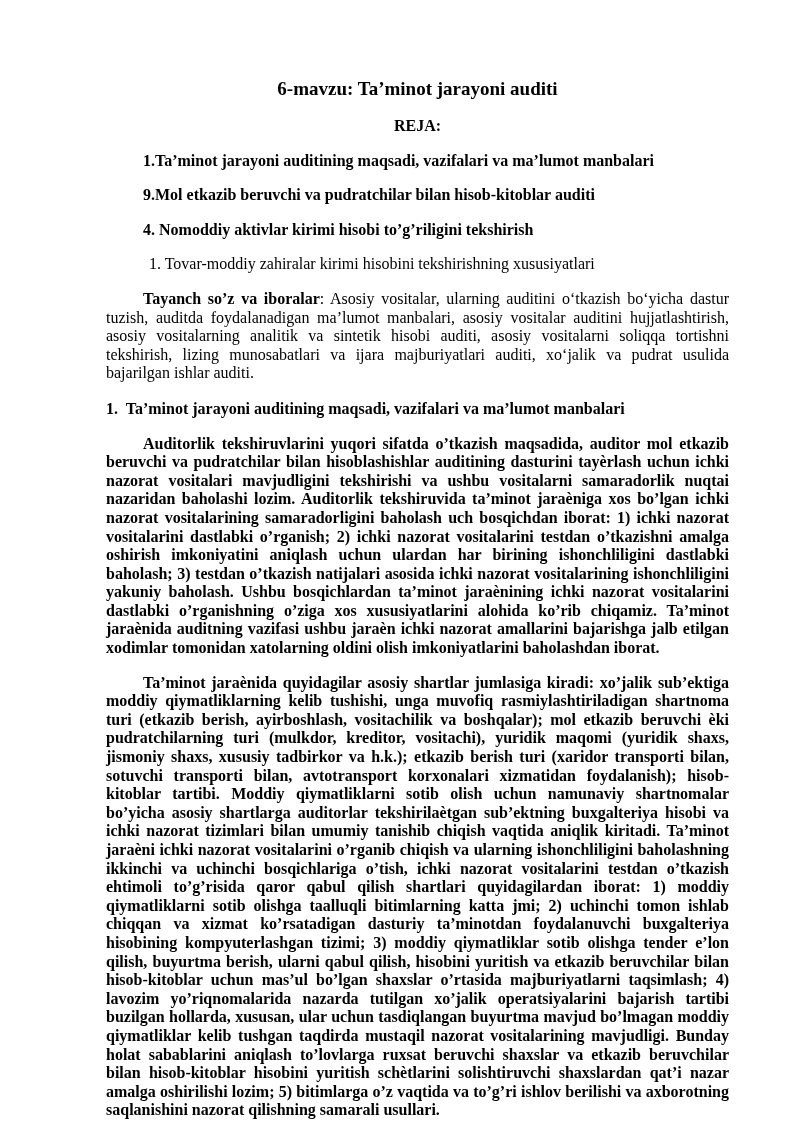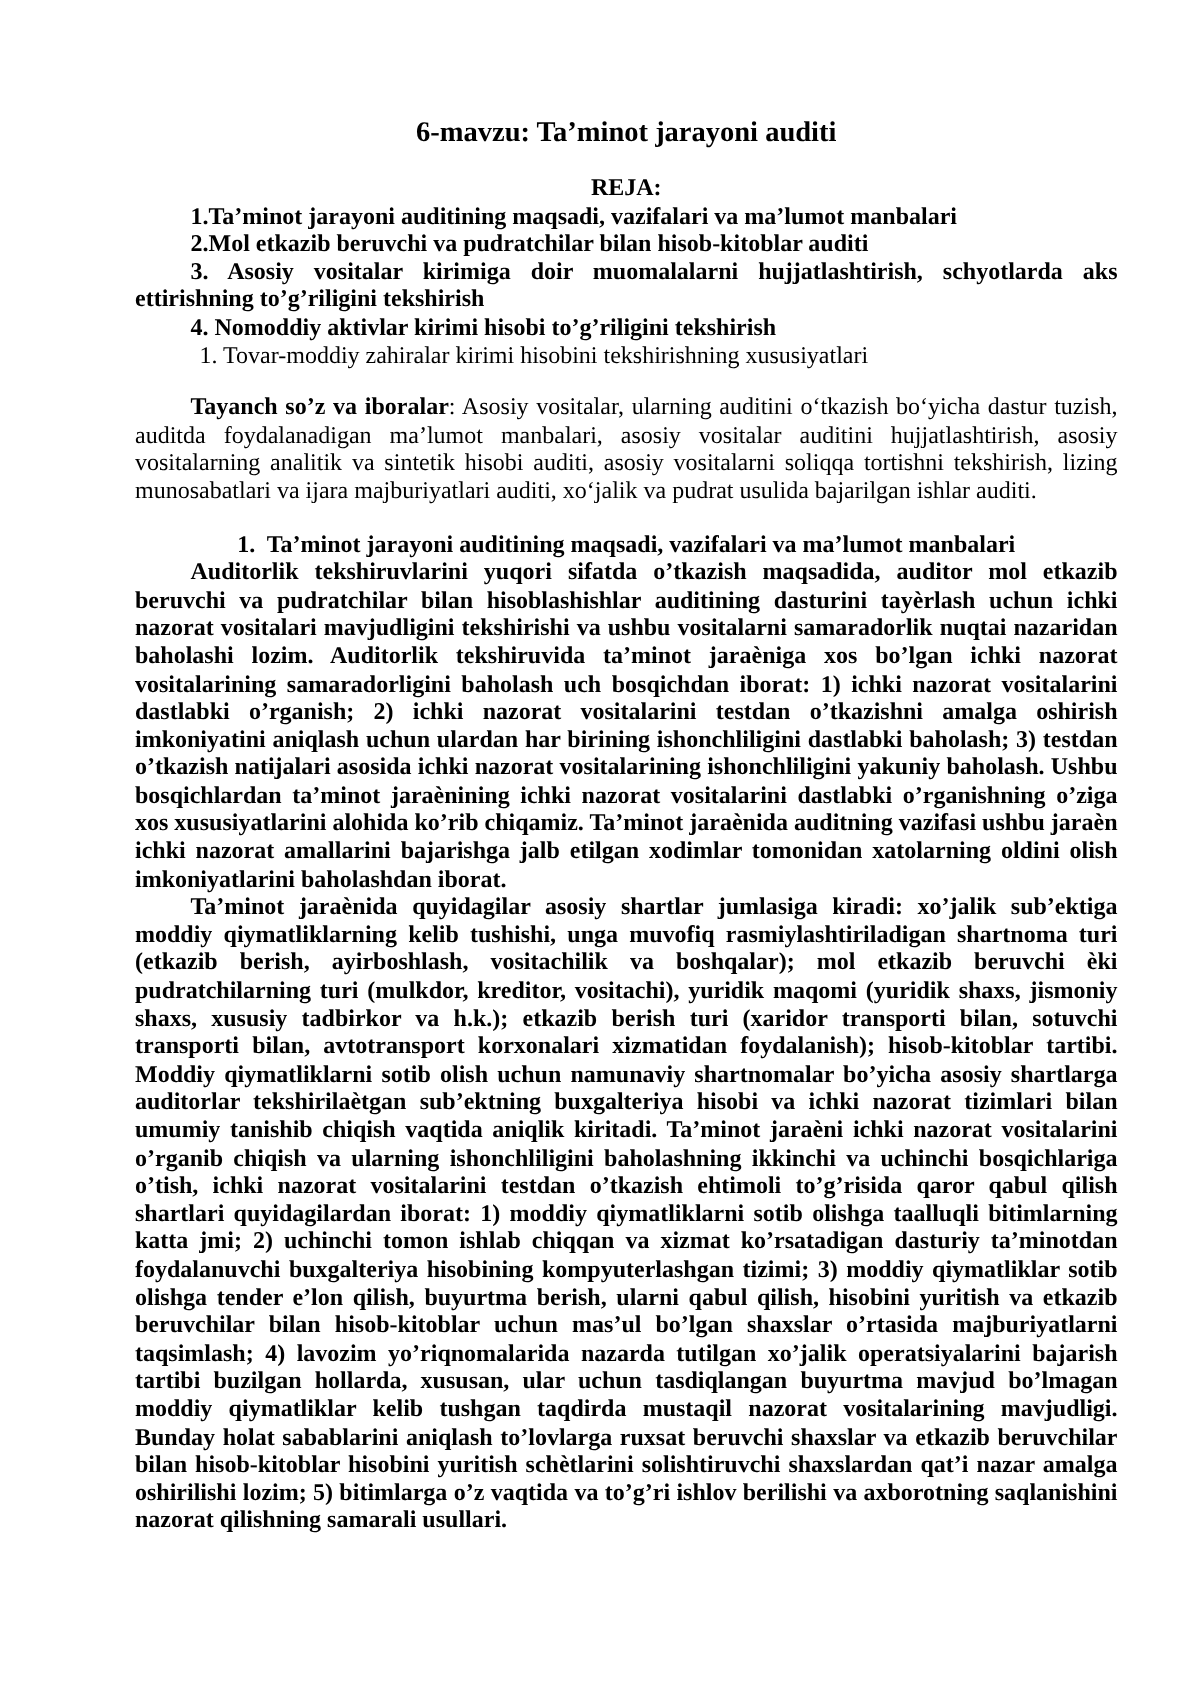--- a/index.html
+++ b/index.html
@@ -15,21 +15,21 @@
     font-size: 16px;
     overflow: hidden;
   }
   .page {
     box-sizing: border-box;
     width: 800px;
     height: 1131px;
     padding: 78px 55px 40px 90px;
     background: #ffffff;
   }
-  p { margin: 0; line-height: 18.6px; }
+  p { margin: 16px; line-height: 18.6px; }
 
   .doc-title {
     text-align: center;
     font-weight: bold;
     font-size: 19px;
     line-height: 22px;
     margin: 0 0 17px 0;
   }
   .plan-heading {
     text-align: center;
@@ -49,44 +49,42 @@
     margin-top: 3px;
   }
   .keywords-para {
     margin-top: 16px;
     text-align: justify;
     text-indent: 37px;
   }
   .keywords-para b { font-weight: bold; }
   .section-heading {
     margin-top: 17px;
-    text-align: center;
     font-weight: bold;
     white-space: pre-wrap;
   }
   .body-para {
     text-align: justify;
     text-indent: 37px;
     font-weight: bold;
   }
 </style>
 </head>
 <body>
 
 <div class="page">
 
   <p class="doc-title">6-mavzu: Ta’minot jarayoni auditi</p>
 
   <p class="plan-heading">REJA:</p>
 
   <p class="plan-item">1.Ta’minot jarayoni auditining maqsadi, vazifalari va ma’lumot manbalari</p>
 
-  <p class="plan-item">2.Mol etkazib beruvchi va pudratchilar bilan hisob-kitoblar auditi</p>
+  <p class="plan-item">9.Mol etkazib beruvchi va pudratchilar bilan hisob-kitoblar auditi</p>
 
-  <p class="plan-item">3. Asosiy vositalar kirimiga doir muomalalarni hujjatlashtirish, schyotlarda aks ettirishning to’g’riligini tekshirish</p>
 
   <p class="plan-item">4. Nomoddiy aktivlar kirimi hisobi to’g’riligini tekshirish</p>
 
   <p class="plan-item regular">1. Tovar-moddiy zahiralar kirimi hisobini tekshirishning xususiyatlari</p>
 
 
   <p class="keywords-para"><b>Tayanch so’z va iboralar</b><span>: Asosiy vositalar, ularning auditini oʻtkazish boʻyicha dastur tuzish, auditda foydalanadigan ma’lumot manbalari, asosiy vositalar auditini hujjatlashtirish, asosiy vositalarning analitik va sintetik hisobi auditi, asosiy vositalarni soliqqa tortishni tekshirish, lizing munosabatlari va ijara majburiyatlari auditi, xoʻjalik va pudrat usulida bajarilgan ishlar auditi.</span></p>
 
   <p class="section-heading">1.  Ta’minot jarayoni auditining maqsadi, vazifalari va ma’lumot manbalari</p>
 

